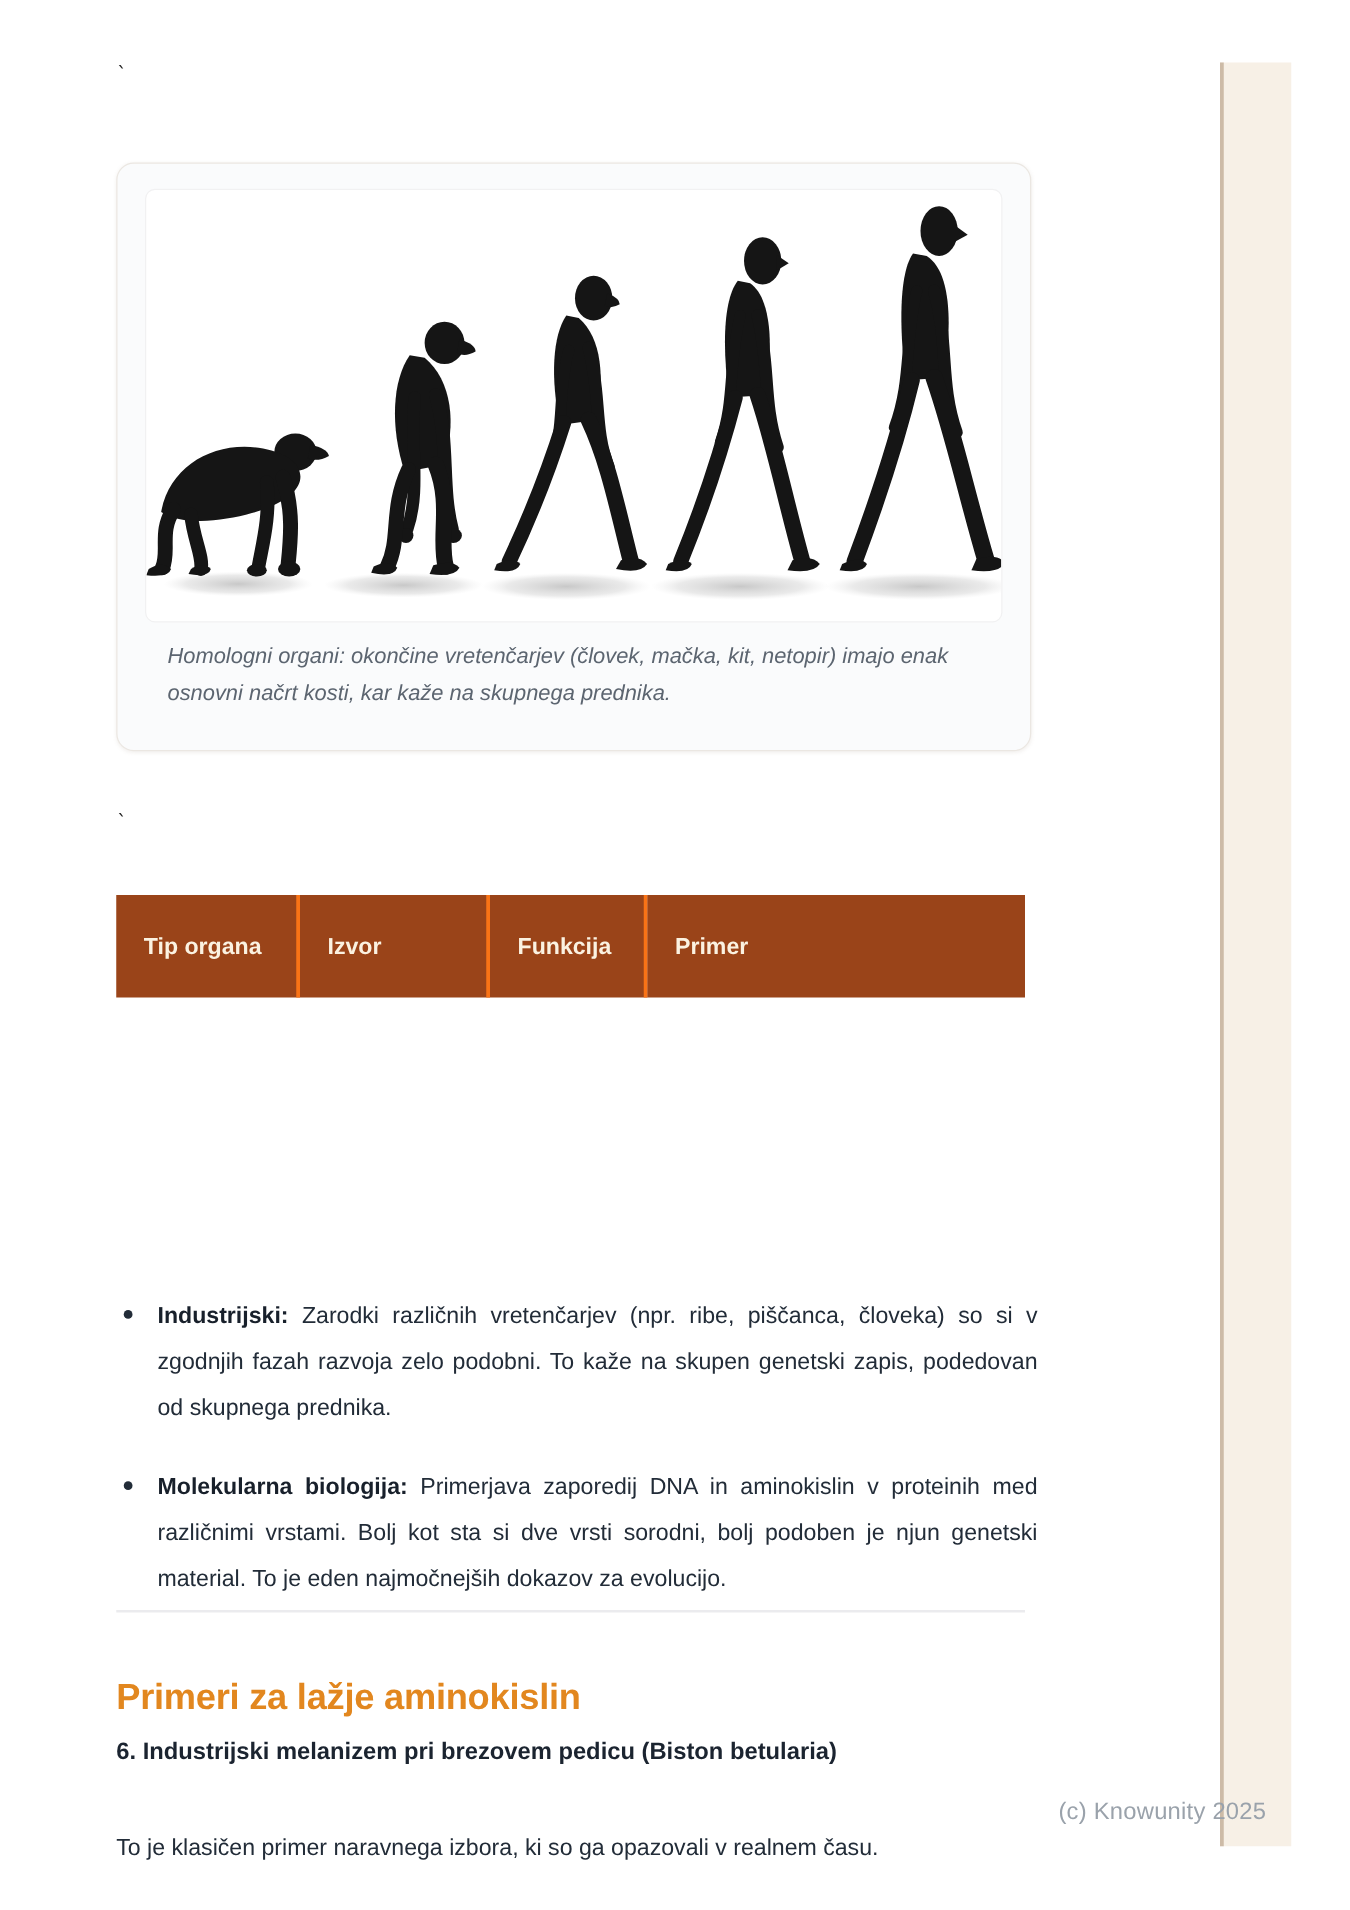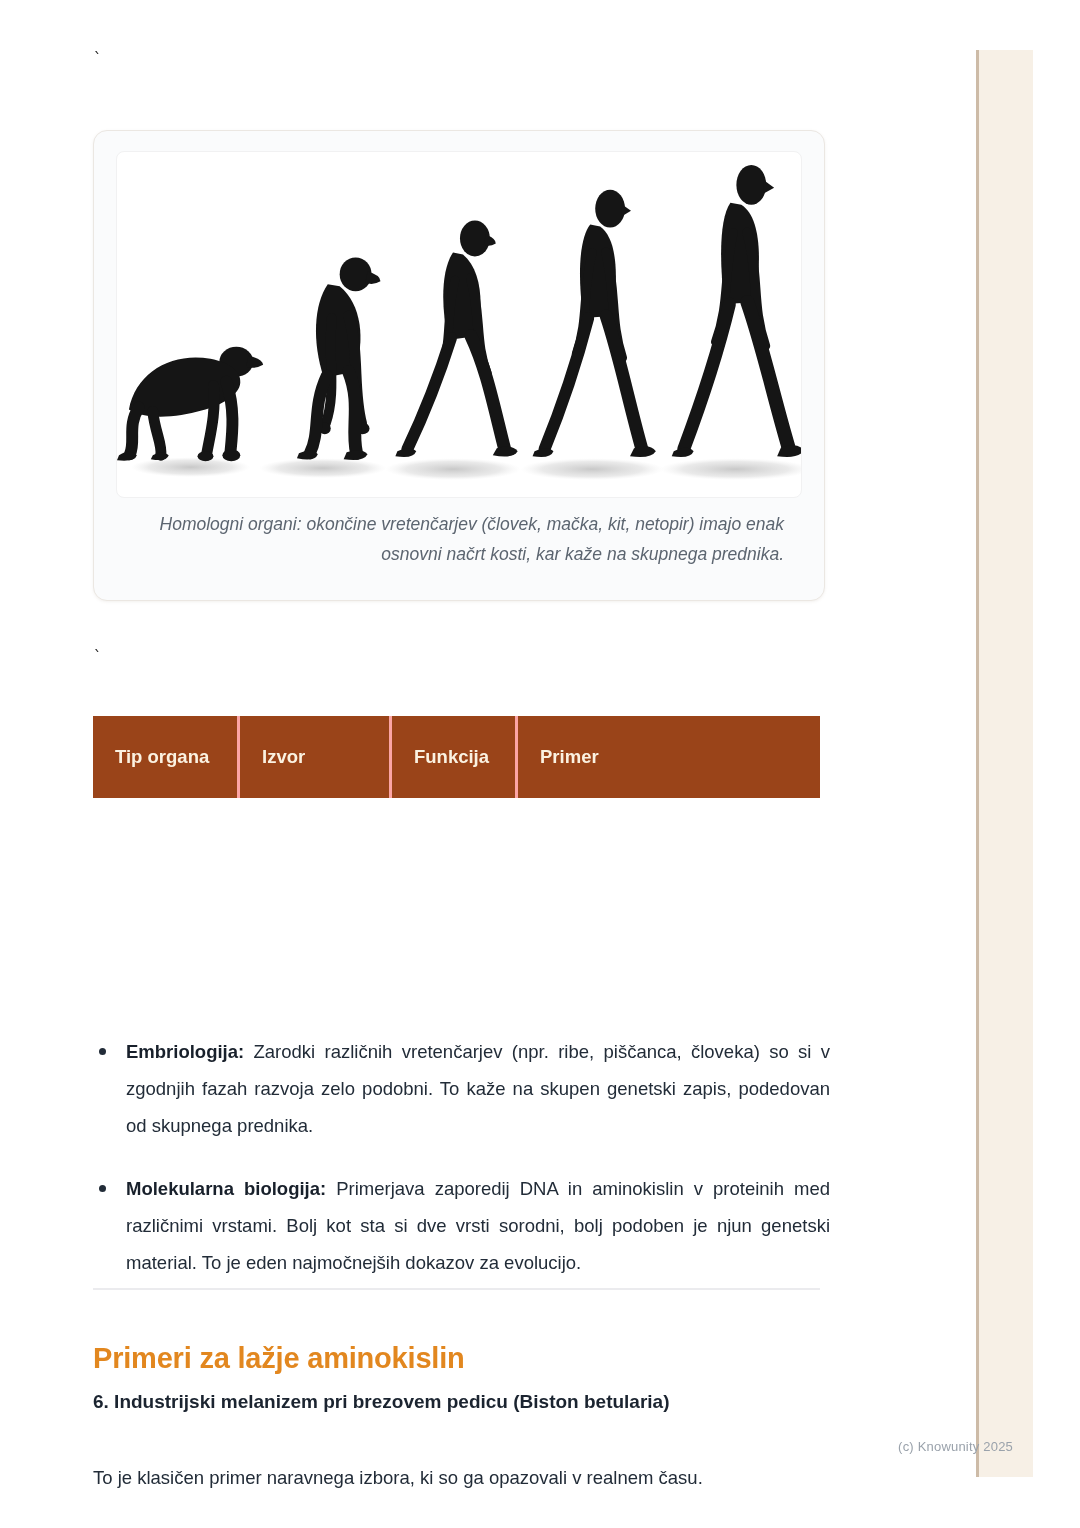--- a/index.html
+++ b/index.html
@@ -25,32 +25,32 @@
     box-shadow:0 1px 3px rgba(160,140,120,0.12);box-sizing:border-box;
   }
   .card .img-frame{
     position:absolute;left:22px;top:20px;right:22px;height:345px;
     background:#ffffff;border:1px solid #f1f1f2;border-radius:8px;overflow:hidden;
   }
   .card .img-frame svg{display:block;width:100%;height:100%;}
   .caption{
     position:absolute;left:40px;right:40px;top:378px;
     font-style:italic;font-size:17.5px;line-height:30px;color:#5c6570;
-    text-align:right;
+    text-align:left;
   }
 
   
   .organ-table{
     position:absolute;left:93px;top:716px;width:727px;
     border-collapse:separate;border-spacing:0;font-size:18px;color:#26303b;
   }
   .organ-table th{
     background:#9a4419;color:#fbf2e1;font-weight:700;text-align:left;
     padding:14px 22px;height:82px;vertical-align:middle;font-size:18.5px;line-height:30px;
-    border-right:3px solid #fca5a5;box-sizing:border-box;
+    border-right:3px solid #f97316;box-sizing:border-box;
   }
   .organ-table th:last-child{border-right:none;}
   .organ-table td{
     background:#ffffff;padding:18px 22px;vertical-align:middle;line-height:33px;
     border-right:1px solid #e7eaee;border-bottom:1px solid #e7eaee;box-sizing:border-box;
   }
   .organ-table td:first-child{border-left:1px solid #e7eaee;font-weight:700;color:#18202b;}
   .organ-table tr.alt td{background:#f8f9fa;}
   .organ-table tr.r1 td{height:105px;}
   .organ-table tr.r2 td{height:70px;}
@@ -74,21 +74,21 @@
     font-size:19px;font-weight:700;color:#1b2430;line-height:28px;
   }
   .sub-heading .species{}
   .closing-par{
     position:absolute;left:93px;top:1444px;width:760px;
     font-size:18.5px;color:#222c38;line-height:30px;
   }
 
   .watermark{
     position:absolute;top:1439px;left:0;width:1013px;text-align:right;
-    font-size:13px;color:#9aa2ab;z-index:5;letter-spacing:0.2px;
+    font-size:19px;color:#9aa2ab;z-index:5;letter-spacing:0.2px;
   }
 </style>
 </head>
 <body>
 
 <span class="stray top">`</span>
 
 <div class="card">
   <div class="img-frame">
     <svg viewBox="0 0 688 345" preserveAspectRatio="xMidYMid meet">
@@ -191,21 +191,21 @@
       <th>Primer</th>
     </tr>
   </thead>
   <tbody>
   </tbody>
 </table>
 
 <div class="bullets">
   <div class="bullet-item">
     <span class="bullet-dot"></span>
-    <strong>Embriologija:</strong><span> Zarodki različnih vretenčarjev (npr. ribe, piščanca, človeka) so si v zgodnjih fazah razvoja zelo podobni. To kaže na skupen genetski zapis, podedovan od skupnega prednika.</span>
+    <strong>Industrijski:</strong><span> Zarodki različnih vretenčarjev (npr. ribe, piščanca, človeka) so si v zgodnjih fazah razvoja zelo podobni. To kaže na skupen genetski zapis, podedovan od skupnega prednika.</span>
   </div>
   <div class="bullet-item">
     <span class="bullet-dot"></span>
     <strong>Molekularna biologija:</strong><span> Primerjava zaporedij DNA in aminokislin v proteinih med različnimi vrstami. Bolj kot sta si dve vrsti sorodni, bolj podoben je njun genetski material. To je eden najmočnejših dokazov za evolucijo.</span>
   </div>
 </div>
 
 <div class="divider"></div>
 
 <h2 class="section-heading">Primeri za lažje aminokislin</h2>

